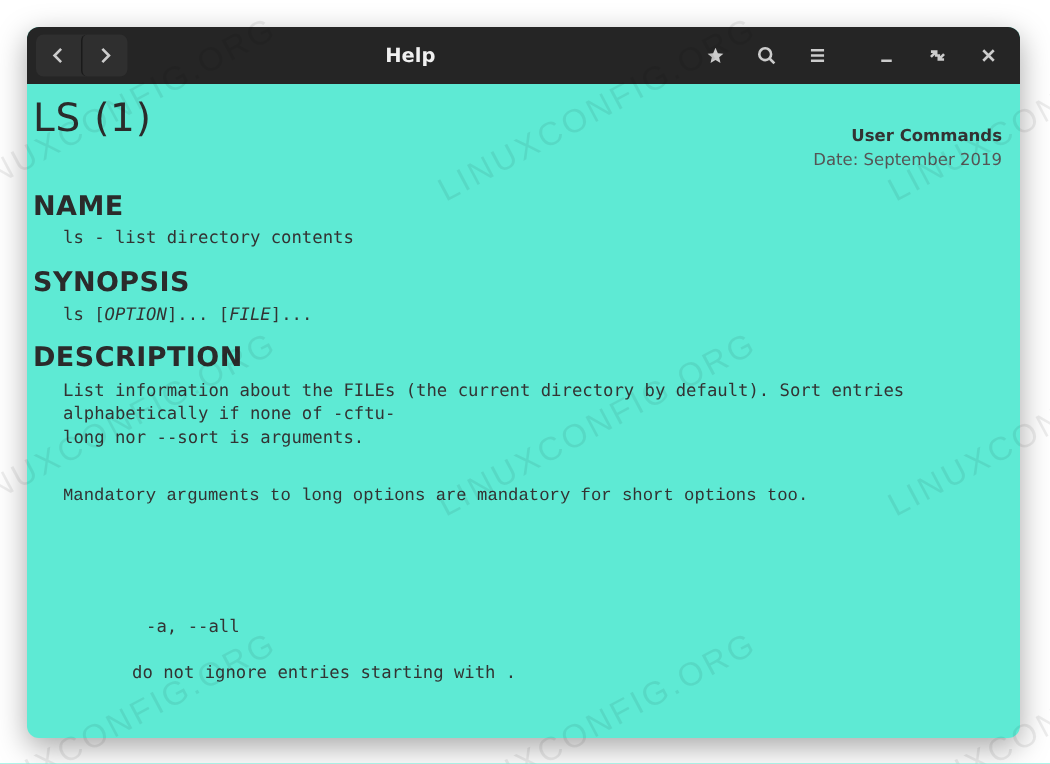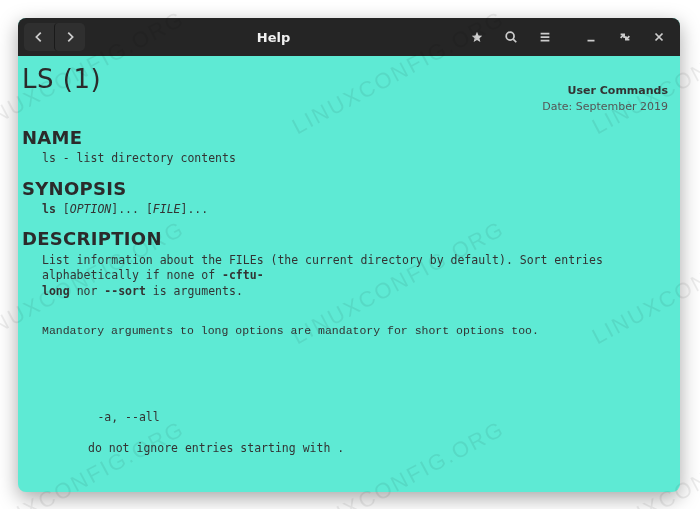--- a/index.html
+++ b/index.html
@@ -99,21 +99,21 @@
     margin: 10px 0 1px 2px;
     letter-spacing: 0.3px;
   }
   .section-body {
     font-family: "DejaVu Sans Mono","Liberation Mono",monospace;
     font-size: 11.5px;
     color: #333;
     margin-left: 22px;
     white-space: pre-wrap;
   }
-  .section-body b { font-weight: 700; }
+  .section-body b { font-weight: 400; }
   .section-body i { font-style: italic; }
   .opt-block { margin-top: 10px; }
   .opt-flag { font-weight: 400; }
   .opt-desc { margin-left: 46px; }
   .para { margin-top: 8px; font-family: Liberation Mono, monospace; }
 
   
   .wm {
     position: absolute;
     color: rgba(0,0,0,0.07);

